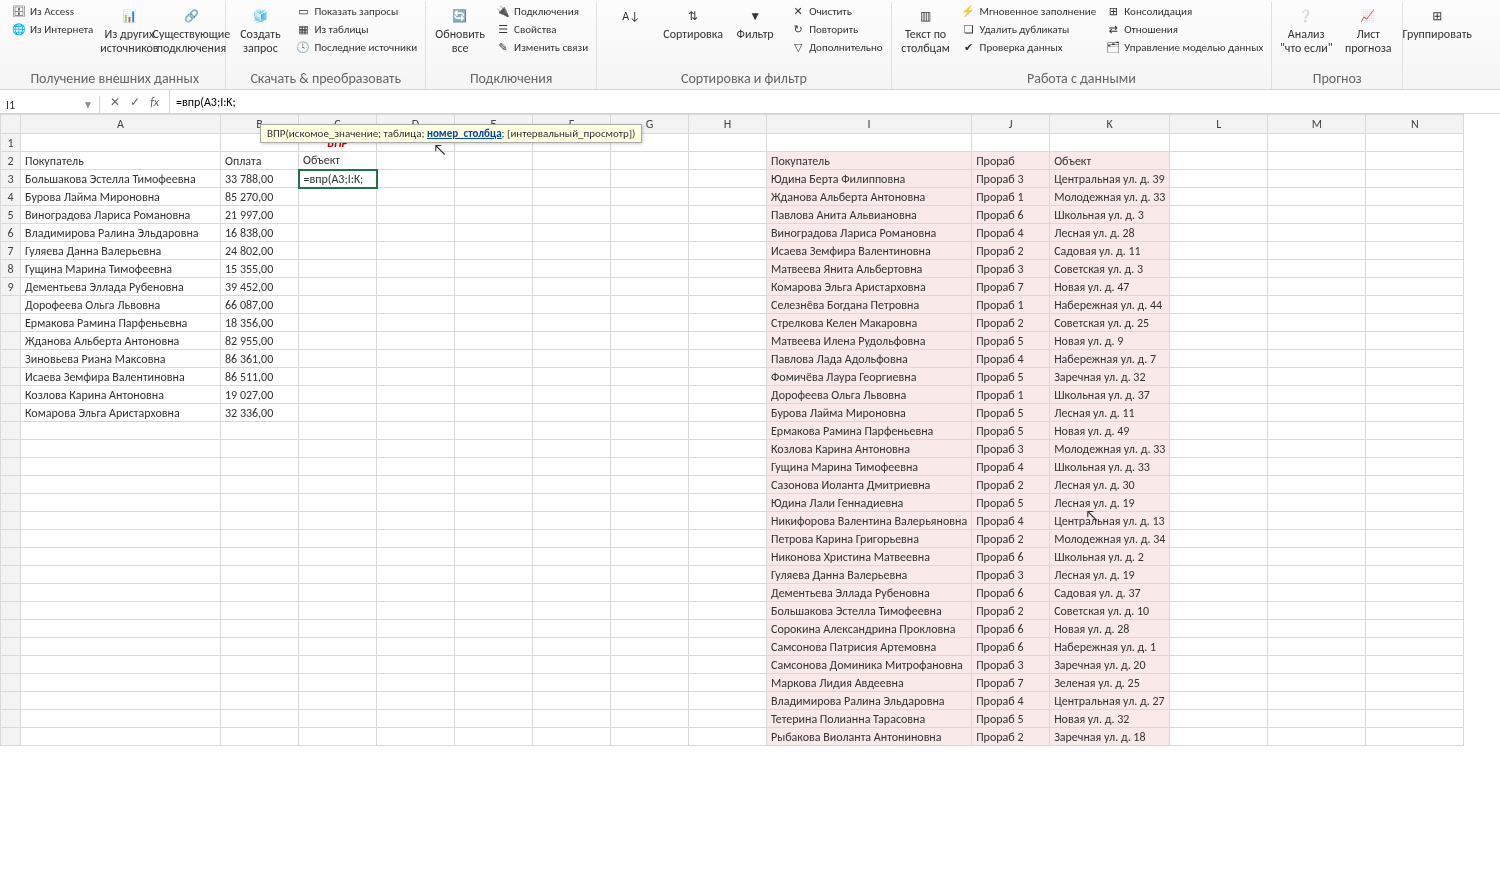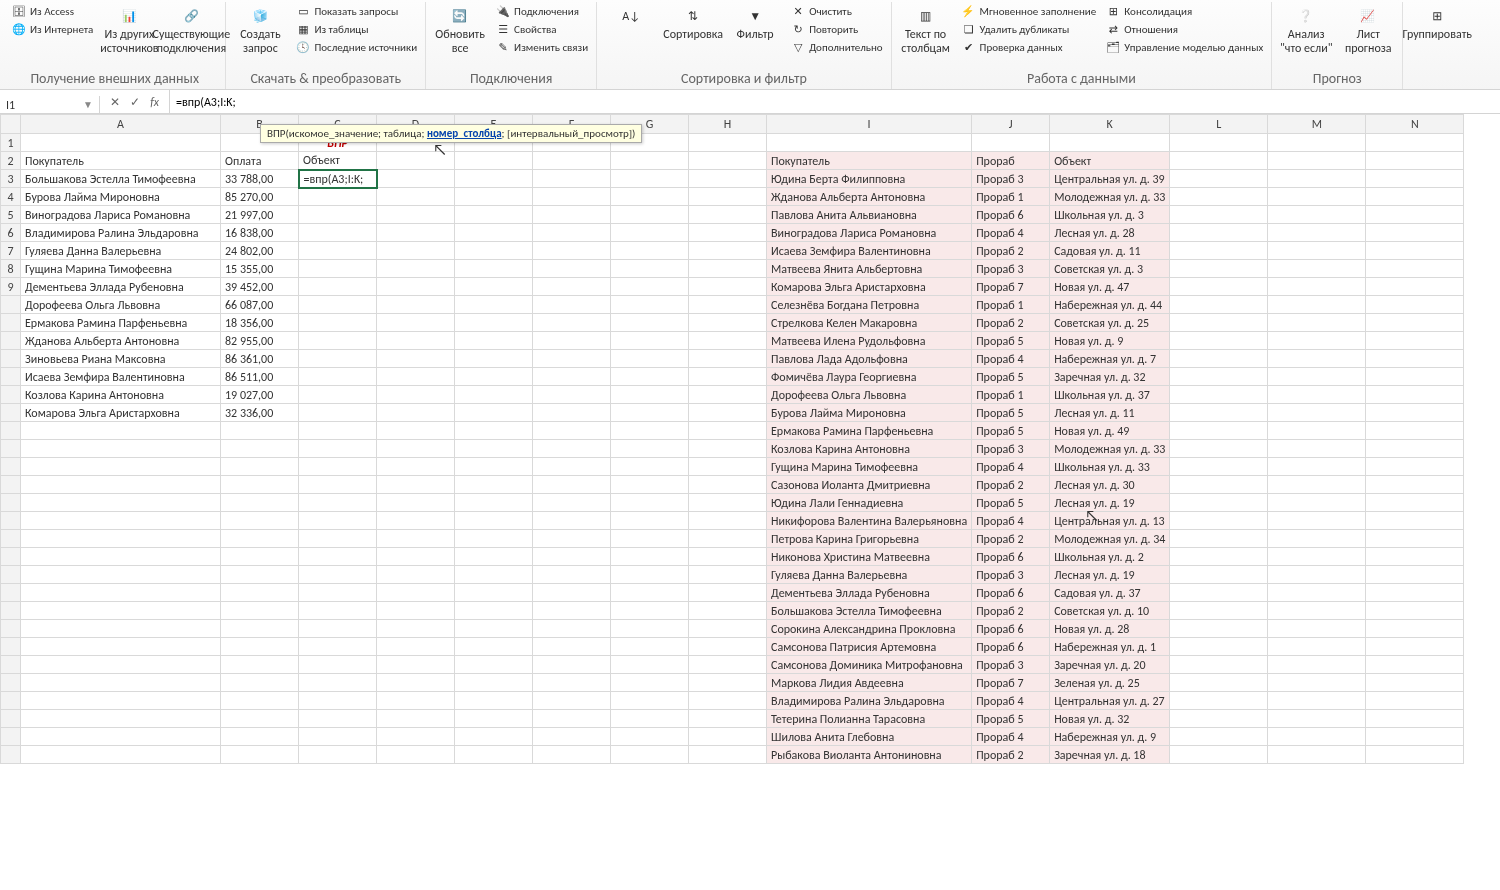--- a/index.html
+++ b/index.html
@@ -825,37 +825,20 @@
         <tr>
           <th class="rowhdr"></th>
           <td class=""></td>
           <td class=""></td>
           <td class=""></td>
           <td class=""></td>
           <td class=""></td>
           <td class=""></td>
           <td class=""></td>
           <td class=""></td>
-          <td class="pink">Шилова Анита Глебовна</td>
-          <td class="pink">Прораб 4</td>
-          <td class="pink">Набережная ул. д. 9</td>
-          <td class=""></td>
-          <td class=""></td>
-          <td class=""></td>
-        </tr>
-        <tr>
-          <th class="rowhdr"></th>
-          <td class=""></td>
-          <td class=""></td>
-          <td class=""></td>
-          <td class=""></td>
-          <td class=""></td>
-          <td class=""></td>
-          <td class=""></td>
-          <td class=""></td>
           <td class="pink">Рыбакова Виоланта Антониновна</td>
           <td class="pink">Прораб 2</td>
           <td class="pink">Заречная ул. д. 18</td>
           <td class=""></td>
           <td class=""></td>
           <td class=""></td>
         </tr>
       </tbody>
     </table>
 

